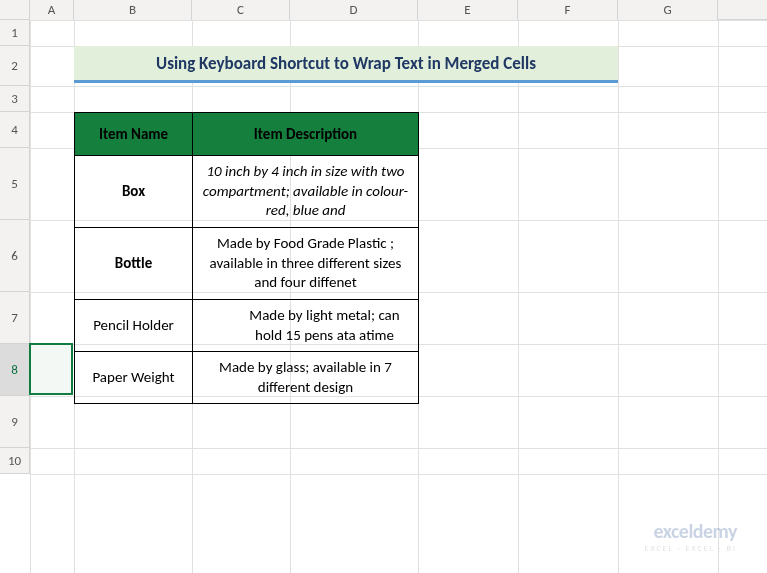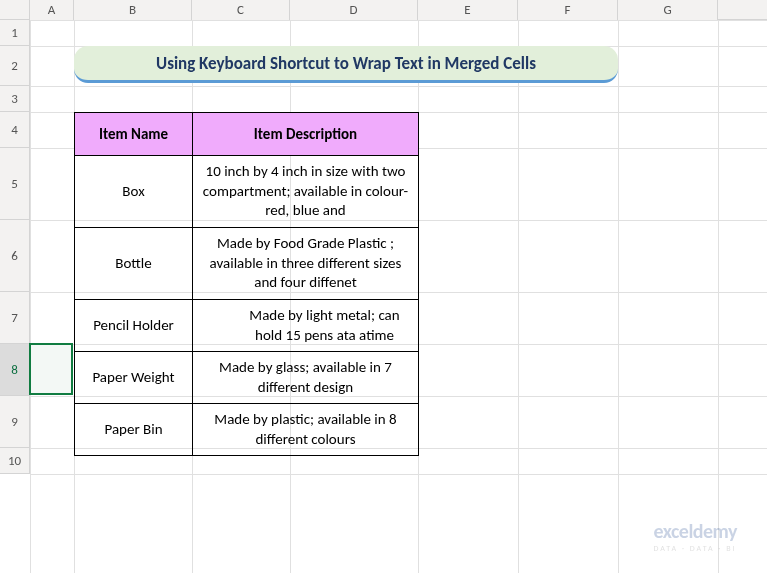--- a/index.html
+++ b/index.html
@@ -90,28 +90,27 @@
       position: absolute;
       background: #e2efda;
       border-bottom: 3px solid #5b9bd5;
       color: #203864;
       font-weight: bold;
       font-size: 17px;
       display: flex;
       align-items: center;
       justify-content: center;
       text-align: center;
-      border-radius: 14px;
     }
     .data-table {
       position: absolute;
       border-collapse: collapse;
     }
     .data-table th {
-      background: #f0abfc;
+      background: #15803d;
       border: 1px solid #000;
       font-weight: bold;
       font-size: 15px;
       color: #000;
       padding: 6px 8px;
       text-align: center;
     }
     .data-table td {
       border: 1px solid #000;
       font-size: 15px;
@@ -190,43 +189,39 @@
 
     <table class="data-table" style="left: 44px; top: 92px;">
       <thead>
           <tr>
             <th style="width: 118px; height: 36px;">Item Name</th>
             <th style="width: 226px; height: 43px;">Item Description</th>
           </tr>
         </thead>
       <tbody>
           <tr>
-            <td style="width: 118px; height: 72px;">Box</td>
-            <td style="width: 226px;">10 inch by 4 inch in size with two compartment; available in colour-red, blue and</td>
-          </tr>
-          <tr>
-            <td style="width: 118px; height: 72px;">Bottle</td>
+            <td style="width: 118px; height: 72px; font-weight: bold;">Box</td>
+            <td style="width: 226px; font-style: italic;">10 inch by 4 inch in size with two compartment; available in colour-red, blue and</td>
+          </tr>
+          <tr>
+            <td style="width: 118px; height: 72px; font-weight: bold;">Bottle</td>
             <td style="width: 226px;">Made by Food Grade Plastic ; available in three different sizes and four diffenet</td>
           </tr>
           <tr>
             <td style="width: 118px; height: 52px;">Pencil Holder</td>
             <td style="width: 226px; padding-left: 46px;">Made by light metal; can hold 15 pens ata atime</td>
           </tr>
           <tr>
             <td style="width: 118px; height: 52px; margin-top: 29px;">Paper Weight</td>
             <td style="width: 226px;">Made by glass; available in 7 different design</td>
           </tr>
-          <tr>
-            <td style="width: 118px; height: 52px;">Paper Bin</td>
-            <td style="width: 226px;">Made by plastic; available in 8 different colours</td>
-          </tr>
         </tbody>
     </table>
 
     <div class="selected-cell" style="left: -1px; top: 323px; width: 44px; height: 52px;"></div>
   </div>
 
   <div class="watermark">
     <div class="wm-title">exceldemy</div>
-    <div class="wm-sub">DATA · DATA · BI</div>
+    <div class="wm-sub">EXCEL · EXCEL · BI</div>
   </div>
 
 </div>
 
 </body></html>

